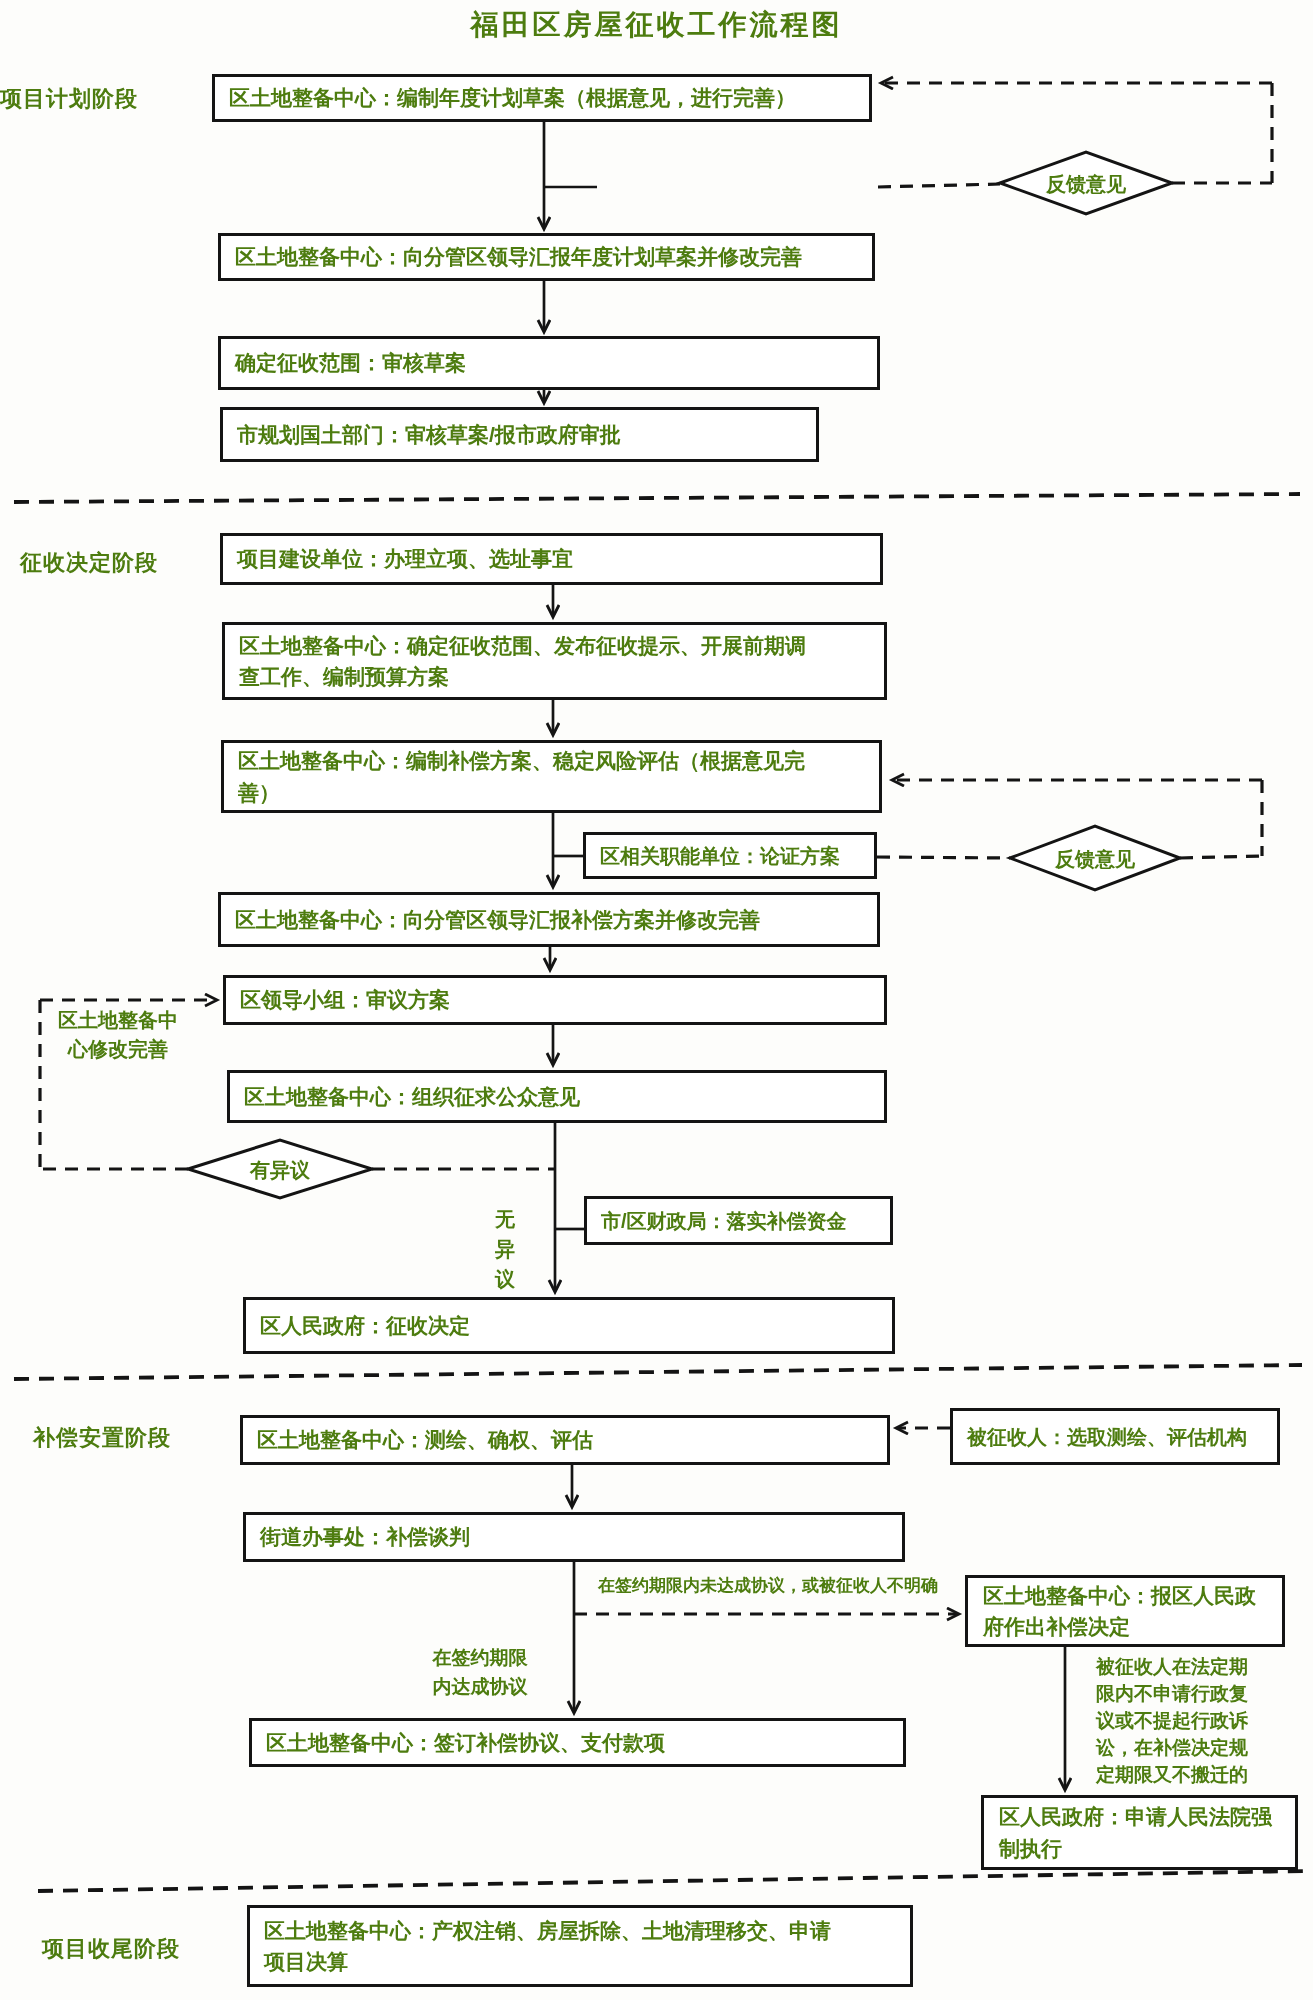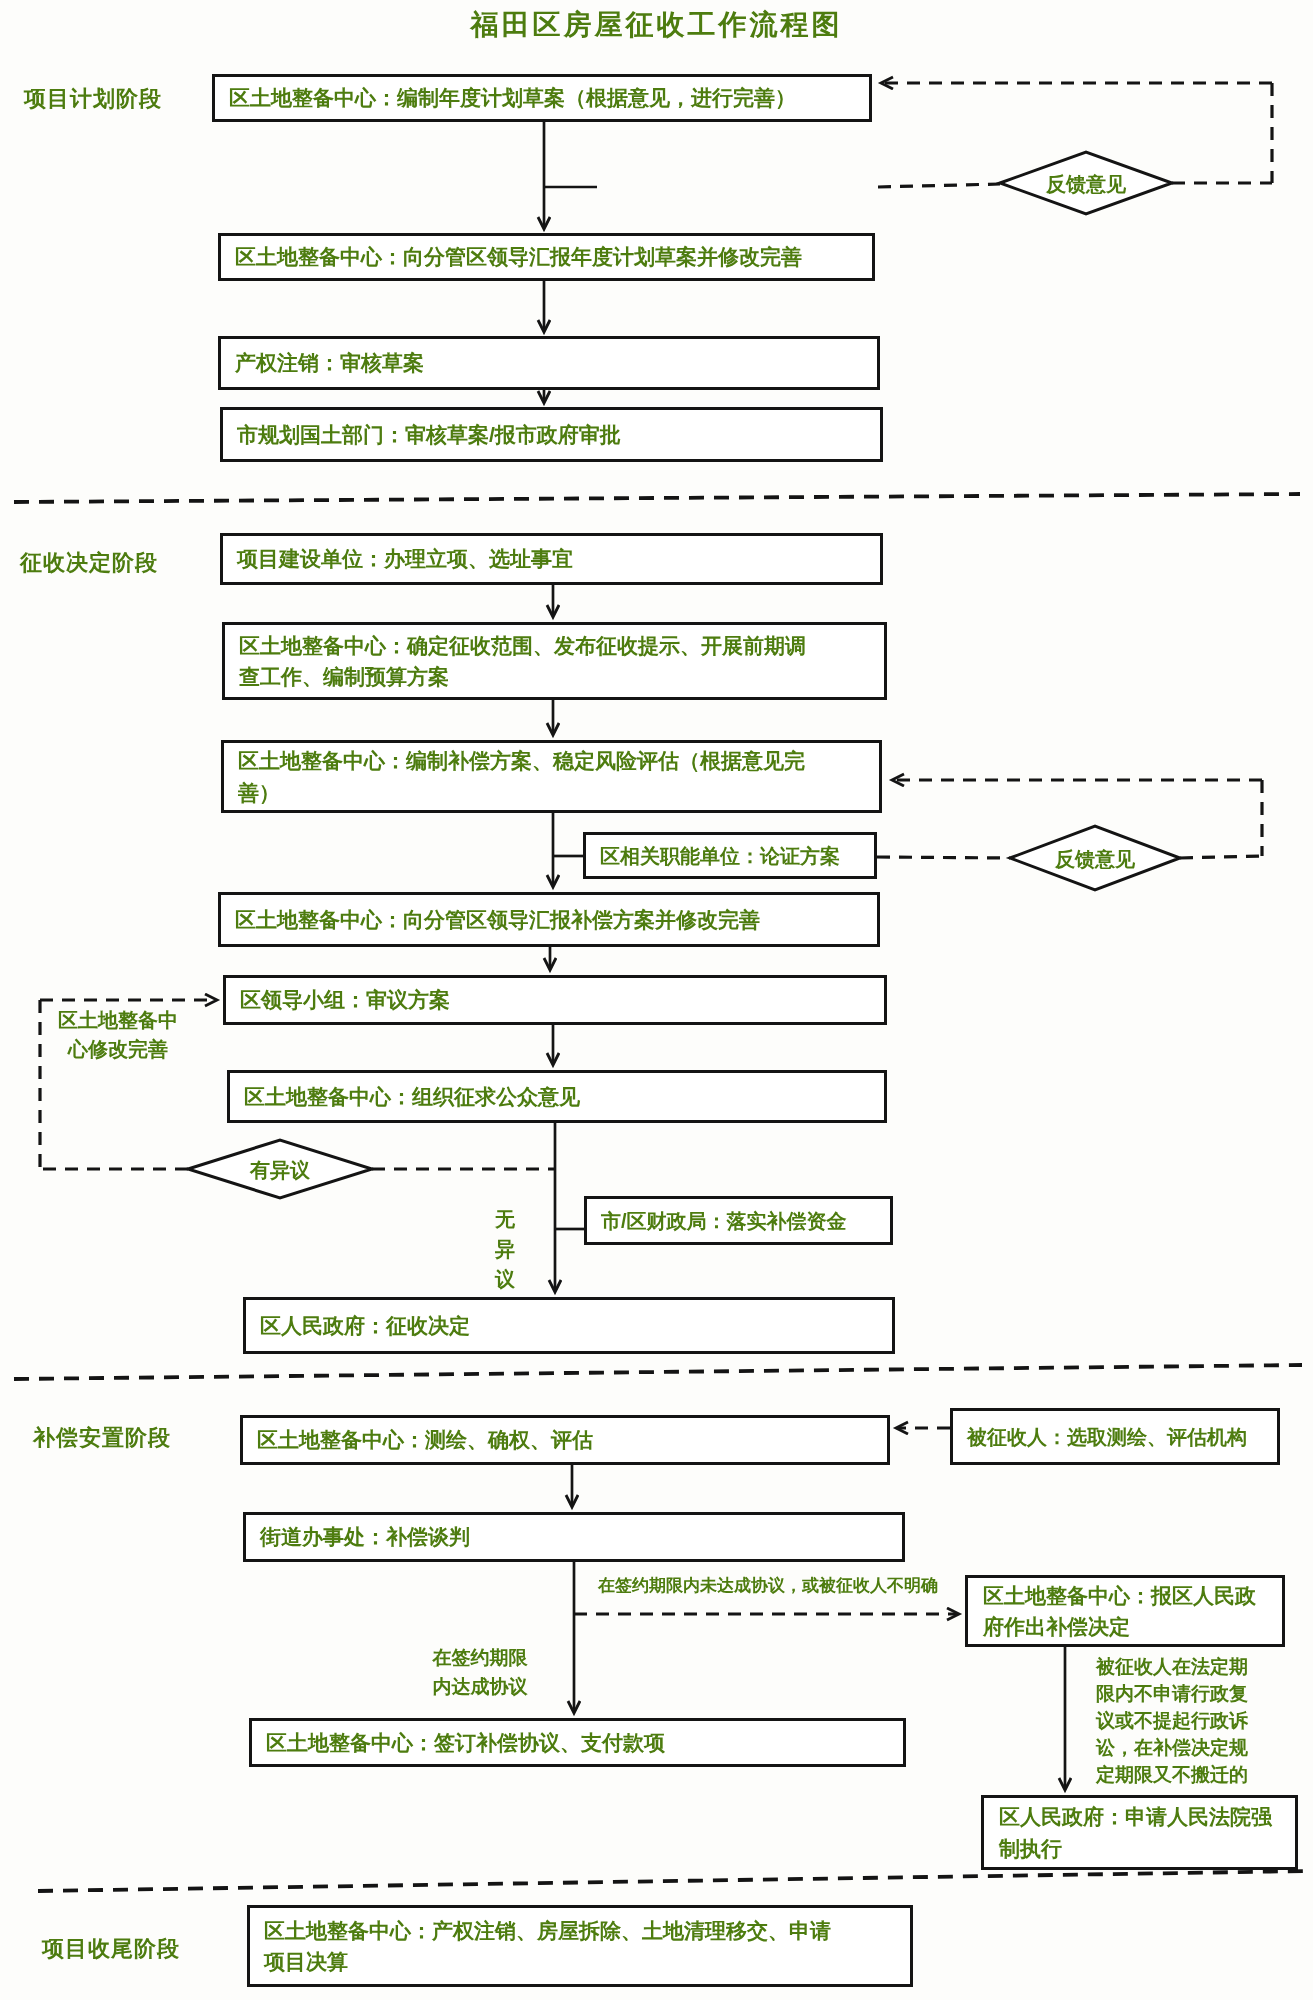--- a/index.html
+++ b/index.html
@@ -93,29 +93,29 @@
       <line x1="574" y1="1614" x2="958" y2="1614" marker-end="url(#ah)"></line>
     </g>
 
     <g fill="#ffffff" stroke="#141414" stroke-width="3">
       <polygon points="1000,183 1086,152 1172,183 1086,214"></polygon>
       <polygon points="1010,858 1095,826 1180,858 1095,890"></polygon>
       <polygon points="188,1169 280,1140 372,1169 280,1198"></polygon>
     </g>
   </svg>
 
-  <div class="phase-label" style="left:24px;top:84px;">项目计划阶段</div>
+  <div class="phase-label" style="left:0;top:84px;">项目计划阶段</div>
   <div class="phase-label" style="left:20px;top:548px;">征收决定阶段</div>
   <div class="phase-label" style="left:33px;top:1423px;">补偿安置阶段</div>
   <div class="phase-label" style="left:42px;top:1934px;">项目收尾阶段</div>
 
   <div class="box" style="left:212px;top:74px;width:660px;height:48px;">区土地整备中心：编制年度计划草案（根据意见，进行完善）</div>
   <div class="box" style="left:218px;top:233px;width:657px;height:48px;">区土地整备中心：向分管区领导汇报年度计划草案并修改完善</div>
-  <div class="box" style="left:218px;top:336px;width:662px;height:54px;">产权注销：审核草案</div>
-  <div class="box" style="left:220px;top:407px;width:663px;height:55px;">市规划国土部门：审核草案/报市政府审批</div>
+  <div class="box" style="left:218px;top:336px;width:662px;height:54px;">确定征收范围：审核草案</div>
+  <div class="box" style="left:220px;top:407px;width:599px;height:55px;">市规划国土部门：审核草案/报市政府审批</div>
 
   <div class="box" style="left:220px;top:533px;width:663px;height:52px;">项目建设单位：办理立项、选址事宜</div>
   <div class="box wrap" style="left:222px;top:622px;width:665px;height:78px;padding:2px 70px 2px 14px;">区土地整备中心：确定征收范围、发布征收提示、开展前期调查工作、编制预算方案</div>
   <div class="box wrap" style="left:221px;top:740px;width:661px;height:73px;padding:2px 70px 2px 14px;">区土地整备中心：编制补偿方案、稳定风险评估（根据意见完善）</div>
   <div class="box small" style="left:583px;top:832px;width:294px;height:47px;">区相关职能单位：论证方案</div>
   <div class="box" style="left:218px;top:892px;width:662px;height:55px;">区土地整备中心：向分管区领导汇报补偿方案并修改完善</div>
   <div class="box" style="left:223px;top:975px;width:664px;height:50px;">区领导小组：审议方案</div>
   <div class="box small" style="left:584px;top:1196px;width:309px;height:49px;">市/区财政局：落实补偿资金</div>
   <div class="box" style="left:227px;top:1070px;width:660px;height:53px;">区土地整备中心：组织征求公众意见</div>
   <div class="box" style="left:243px;top:1297px;width:652px;height:57px;">区人民政府：征收决定</div>

